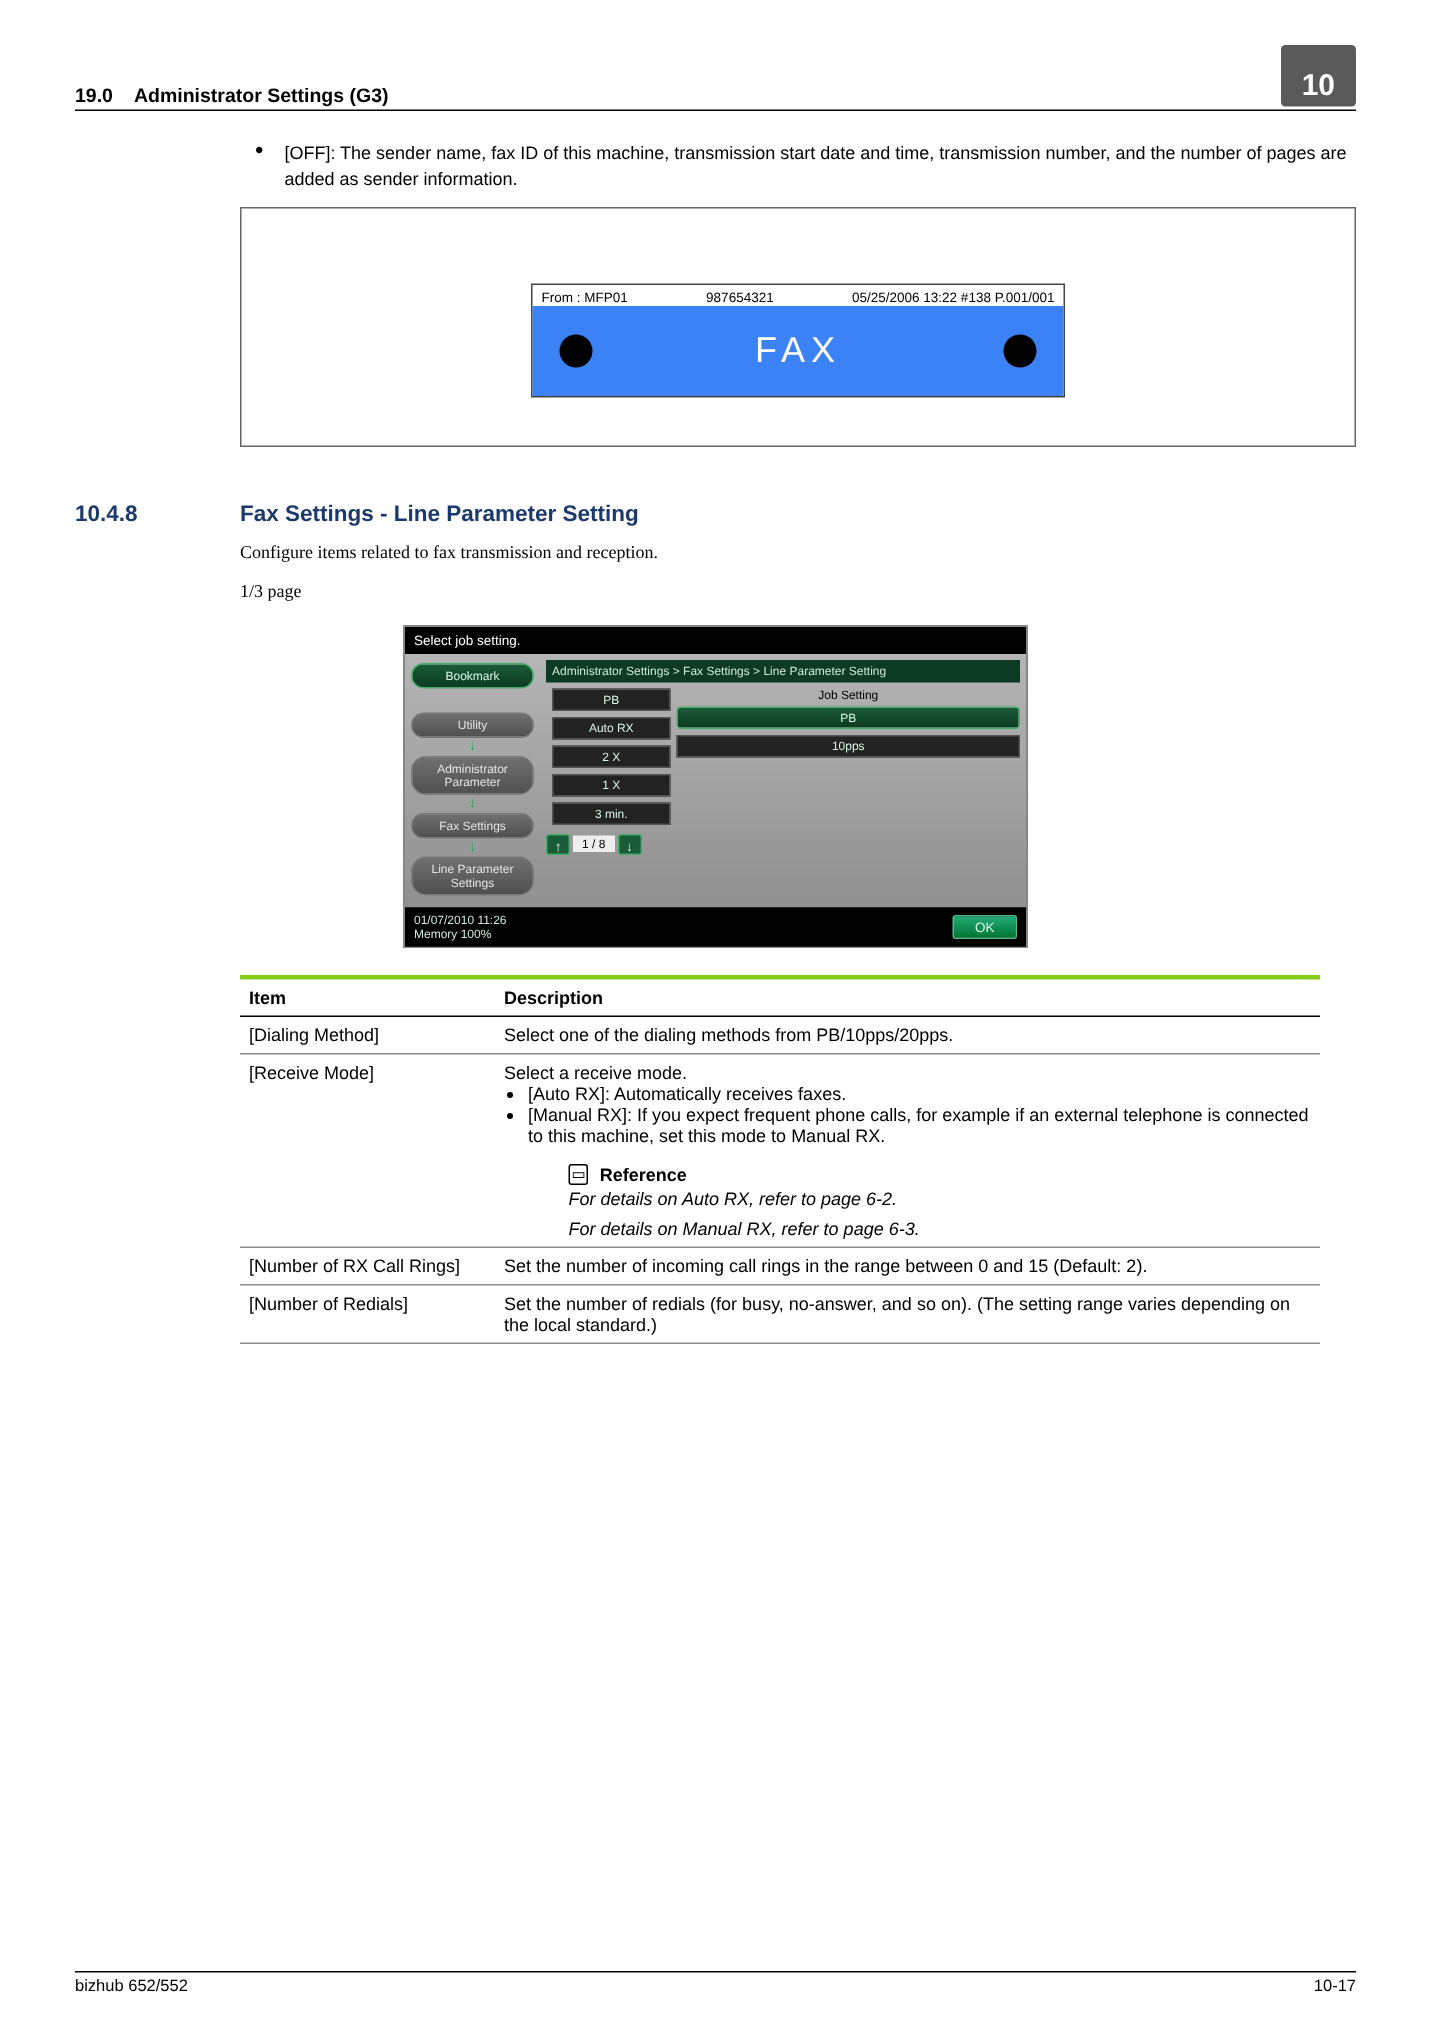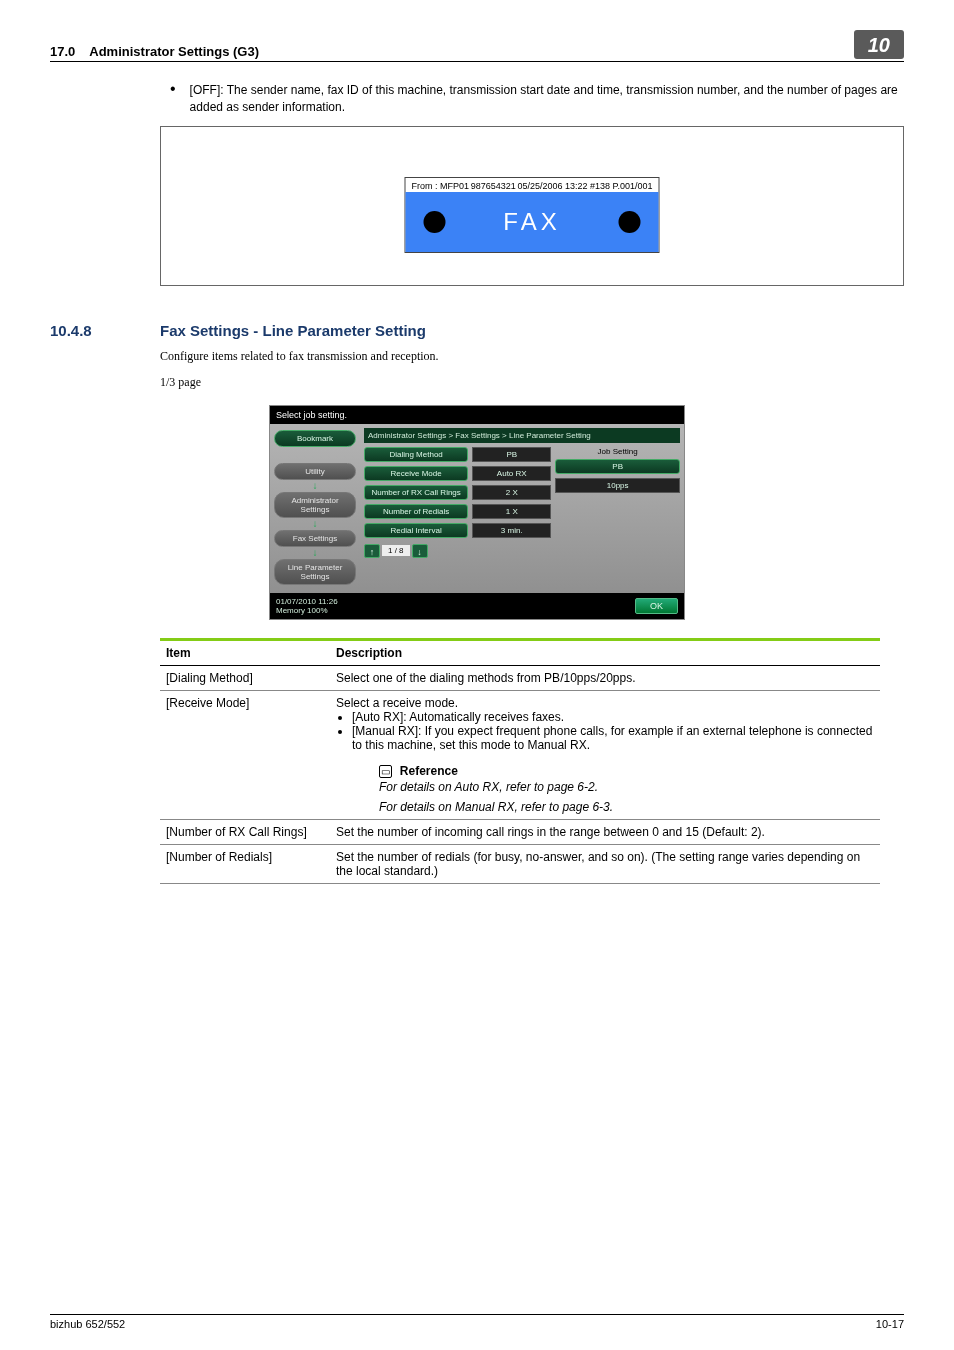--- a/index.html
+++ b/index.html
@@ -12,30 +12,30 @@
     width: 954px;
     background: #fff;
     position: relative;
     min-height: 1350px;
   }
 
   
   .hdr { display: flex; align-items: flex-end; justify-content: space-between; border-bottom: 1px solid #000; padding-bottom: 2px; }
   .hdr-left { font-weight: bold; font-size: 13px; }
   .hdr-right { display: flex; align-items: center; }
-  .tab { background: #5a5a5a; color: #fff; font-weight: bold; font-size: 20px; padding: 4px 14px 2px 14px; border-radius: 3px; font-style: italic; }
+  .tab { background: #5a5a5a; color: #fff; font-weight: bold; font-size: 20px; padding: 16px 14px 2px 14px; border-radius: 3px; }
 
   
   .bullet-row { display: flex; margin: 20px 0 8px 120px; }
   .bullet-dot { font-size: 16px; line-height: 14px; margin-right: 14px; }
   .bullet-text { font-size: 12px; line-height: 1.4; }
 
   
   .figure { border: 1px solid #666; margin: 10px 0 0 110px; height: 160px; position: relative; }
-  .fax-preview { position: absolute; left: 50%; top: 50px; transform: translateX(-50%); border: 1px solid #444; width: 255px; }
+  .fax-preview { position: absolute; left: 50%; top: 50px; transform: translateX(-50%); border: 1px solid #444; width: 356px; }
   .fax-hdr { font-size: 9px; padding: 3px 6px 1px 6px; display: flex; justify-content: space-between; }
   .fax-bar { background: #3b82f6; color: #fff; font-size: 24px; display: flex; align-items: center; justify-content: space-between; padding: 16px 18px; }
   .fax-circle { width: 22px; height: 22px; background: #000; border-radius: 50%; }
   .fax-text { letter-spacing: 4px; font-weight: normal; }
 
   
   .sec-row { display: flex; margin-top: 36px; align-items: baseline; }
   .sec-num { color: #1b3a6b; font-weight: bold; font-size: 15px; width: 110px; }
   .sec-title { color: #1b3a6b; font-weight: bold; font-size: 15px; }
   .body-indent { margin-left: 110px; margin-top: 8px; font-size: 12px; line-height: 1.5; font-family: Liberation Serif, serif; }
@@ -76,21 +76,21 @@
   .ref-line { font-style: italic; margin-top: 2px; }
 
   
   .page-footer { position: absolute; bottom: 20px; left: 50px; right: 50px; border-top: 1px solid #000; padding-top: 3px; display: flex; justify-content: space-between; font-size: 11px; }
 </style>
 </head>
 <body>
 
 <div class="hdr">
   <div class="hdr-left">
-    <span>17.0</span>&nbsp;&nbsp;&nbsp;
+    <span>19.0</span>&nbsp;&nbsp;&nbsp;
     <span>Administrator Settings (G3)</span>
   </div>
   <div class="hdr-right">
     <span class="tab">10</span>
   </div>
 </div>
 
 <div class="bullet-row">
   <div class="bullet-dot">•</div>
   <div class="bullet-text">[OFF]: The sender name, fax ID of this machine, transmission start date and time, transmission number, and the number of pages are added as sender information.</div>
@@ -119,36 +119,29 @@
 <div class="body-indent">1/3 page</div>
 
 <div class="dev">
   <div class="dev-top">Select job setting.</div>
   <div class="dev-body">
     <div class="dev-left">
       <div class="dev-btn">Bookmark</div>
       <div style="height:14px"></div>
       <div class="dev-btn gray">Utility</div>
       <div class="dev-arrow">↓</div>
-      <div class="dev-btn gray">Administrator Settings</div>
+      <div class="dev-btn gray">Administrator Parameter</div>
       <div class="dev-arrow">↓</div>
       <div class="dev-btn gray">Fax Settings</div>
       <div class="dev-arrow">↓</div>
       <div class="dev-btn gray">Line Parameter Settings</div>
     </div>
     <div class="dev-main">
       <div class="dev-crumb">Administrator Settings  &gt;  Fax Settings  &gt;  Line Parameter Setting</div>
       <div class="dev-rows">
-        <div class="dev-col1">
-          <div class="dev-field">Dialing Method</div>
-          <div class="dev-field">Receive Mode</div>
-          <div class="dev-field">Number of RX Call Rings</div>
-          <div class="dev-field">Number of Redials</div>
-          <div class="dev-field">Redial Interval</div>
-        </div>
         <div class="dev-col2">
           <div class="dev-val">PB</div>
           <div class="dev-val">Auto RX</div>
           <div class="dev-val">2  X</div>
           <div class="dev-val">1  X</div>
           <div class="dev-val">3  min.</div>
         </div>
         <div class="dev-col3">
           <div class="dev-side-title">Job Setting</div>
           <div class="dev-field">PB</div>

